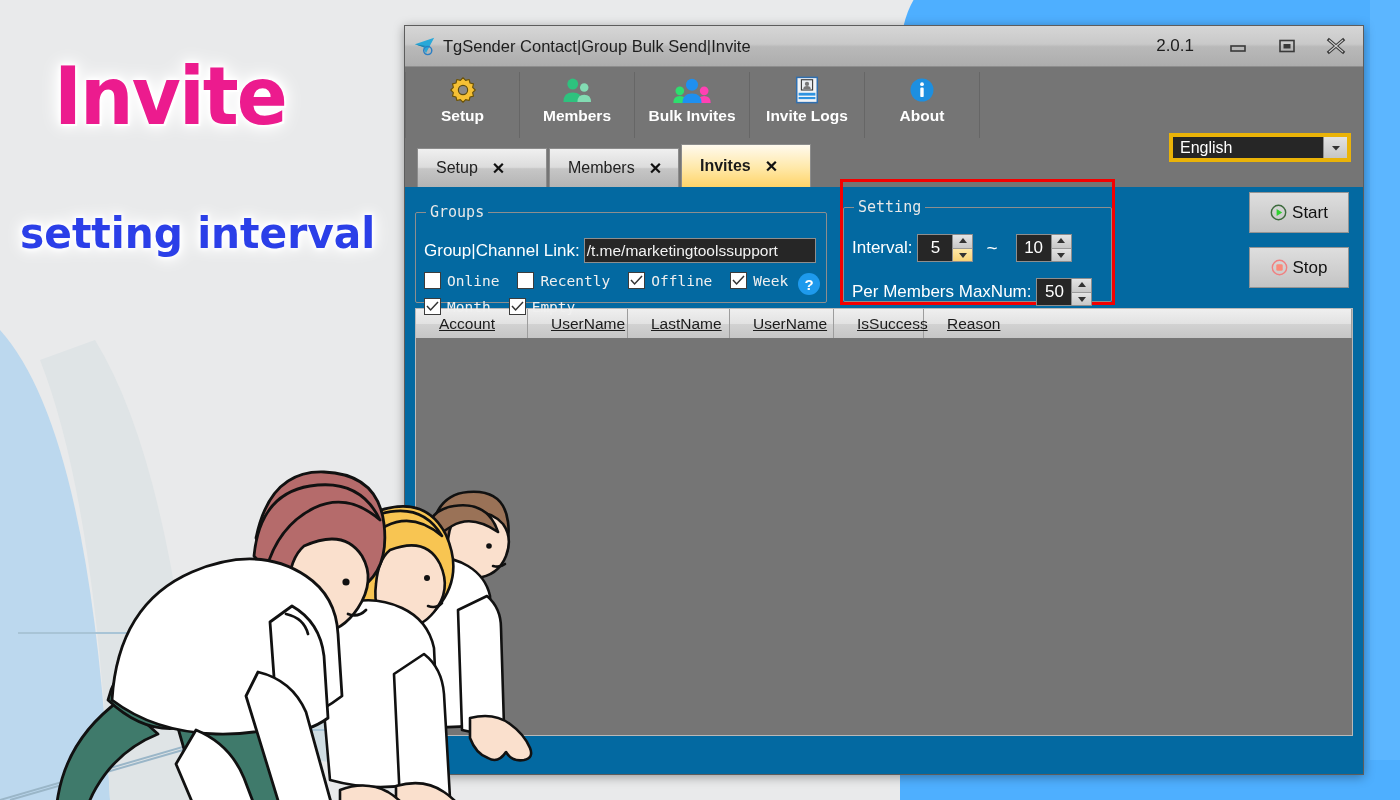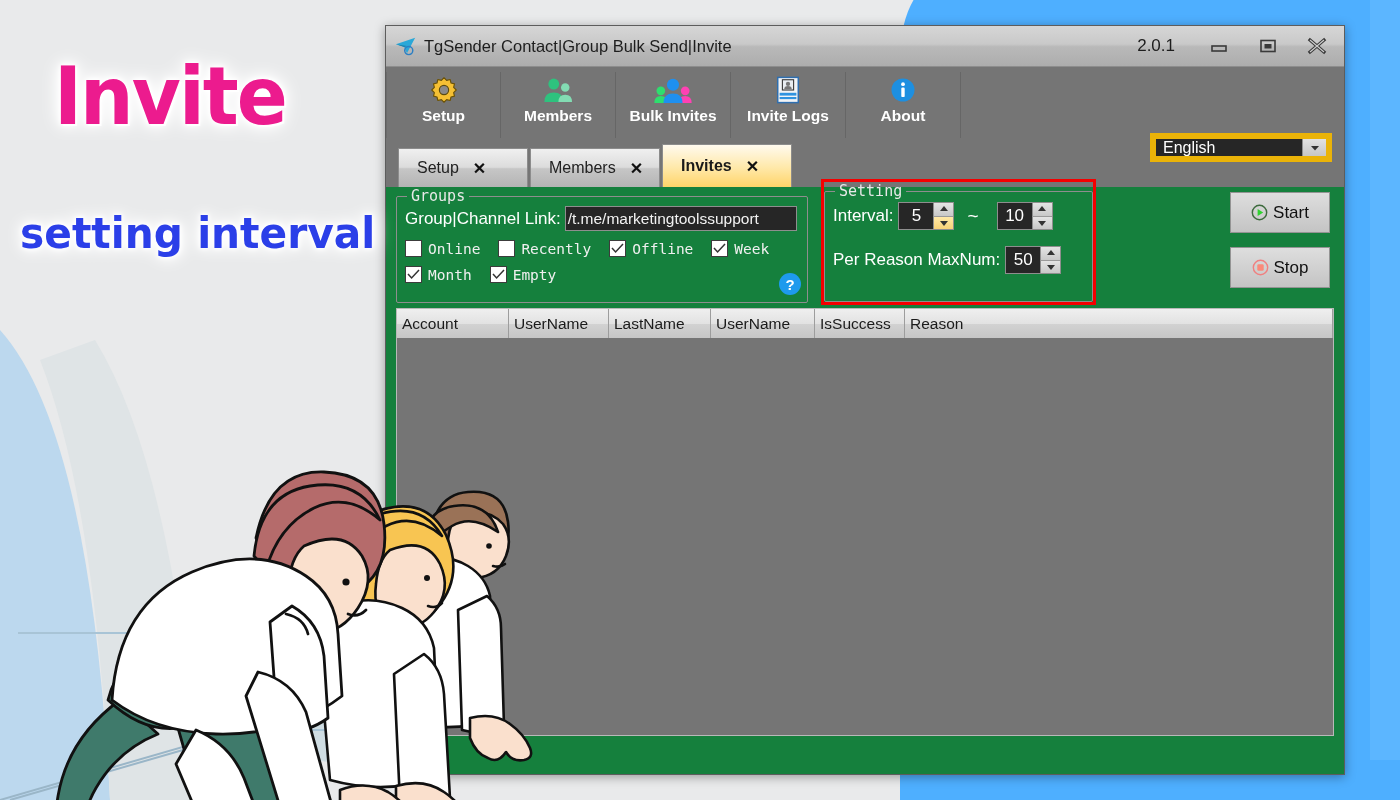--- a/index.html
+++ b/index.html
@@ -37,23 +37,23 @@
     transform: scaleX(0.97);
     transform-origin: left center;
     text-shadow:
       0 0 5px #fff, 0 0 5px #fff, 0 0 11px #fff,
       0 0 16px #fff, 0 0 22px #fff;
   }
 
   
   #app-window {
     position: absolute;
-    left: 385px; top: 25px;
+    left: 404px; top: 25px;
     width: 960px; height: 750px;
-    background: #15803d;
+    background: #0369a1;
     border: 1px solid #5d5d5d;
     box-shadow: 0 2px 10px rgba(0,0,0,.35);
     z-index: 20;
   }
 
   
   .titlebar {
     height: 41px;
     background: linear-gradient(to bottom, #d6d6d6 0%, #c9c9c9 45%, #b9b9b9 52%, #adadad 100%);
     border-bottom: 1px solid #8d8d8d;
@@ -91,21 +91,21 @@
   .tool:first-child { border-left: 1px solid #6b6b6b; }
   .tool .ticon { height: 30px; display: flex; align-items: center; }
   .tool .tlabel {
     font-size: 15.5px; font-weight: bold; color: #fff;
     font-family: "Liberation Sans", sans-serif;
   }
   .lang-wrap {
     position: absolute; right: 12px; top: 66px;
     width: 182px; height: 29px;
     display: flex;
-    border: 6px solid #eab308;
+    border: 4px solid #eab308;
     background: #262626;
   }
   .lang-val {
     flex: 1; color: #fff; font-size: 16px;
     display: flex; align-items: center; padding-left: 7px;
   }
   .lang-arrow {
     width: 24px;
     background: linear-gradient(to bottom,#e2e2e2,#c6c6c6);
     border-left: 1px solid #8f8f8f;
@@ -141,21 +141,21 @@
   fieldset.grp {
     border: 1px solid #8e8e8e;
     border-radius: 2px;
     padding: 0 8px 4px 8px;
     margin: 0;
     position: relative;
   }
   fieldset.grp > legend {
     font-family: "DejaVu Sans Mono", monospace;
     font-size: 15px; color: #e8e8e8;
-    padding: 0 4px; margin-left: 2px;
+    padding: 16px 4px; margin-left: 2px;
   }
 
   .grp-groups { width: 412px; }
   .link-row { display: flex; align-items: center; margin-top: 1px; }
   .link-label { font-size: 17px; color: #fff; white-space: nowrap; }
   .link-input {
     margin-left: 4px; width: 232px; height: 25px;
     background: #262626; border: 1px solid #8e8e8e;
     color: #f2f2f2; font-size: 15.5px;
     display: flex; align-items: center;
@@ -224,22 +224,23 @@
     font-size: 17px; color: #111;
   }
 
   
   .tbl { margin-top: 5px; border: 1px solid #b9b9b9; background: #757575; height: 428px; }
   .thead { display: flex; height: 29px;
     background: linear-gradient(to bottom,#efefef 0%,#e2e2e2 50%,#d2d2d2 51%,#c6c6c6 100%); }
   .th {
     border-right: 1px solid #9d9d9d;
     font-size: 15.5px; color: #1b1b1b;
-    display: flex; align-items: center; padding-left: 5px;
+    display: flex; align-items: center; padding-left: 23px;
     font-family: "Liberation Sans", sans-serif;
+    text-decoration: underline;
   }
   .tbody { height: 398px; }
 
   .tick { display:block; }
 </style>
 </head>
 <body>
 
 <div id="bg">
 <svg viewBox="0 0 1400 800" xmlns="http://www.w3.org/2000/svg">
@@ -481,21 +482,21 @@
                 <div class="sb">
                   <svg width="8" height="6">
                       <path d="M0 1 L4 6 L8 1 Z" fill="#333"></path>
                     </svg>
                 </div>
               </div>
             </div>
           </div>
 
           <div class="set-row" style="margin-top:16px">
-            <span class="set-label">Per Reason MaxNum:</span>
+            <span class="set-label">Per Members MaxNum:</span>
             <div class="spin">
               <div class="sval">50</div>
               <div class="sbtns">
                 <div class="sb">
                   <svg width="8" height="6">
                       <path d="M0 5 L4 0 L8 5 Z" fill="#333"></path>
                     </svg>
                 </div>
                 <div class="sb">
                   <svg width="8" height="6">

